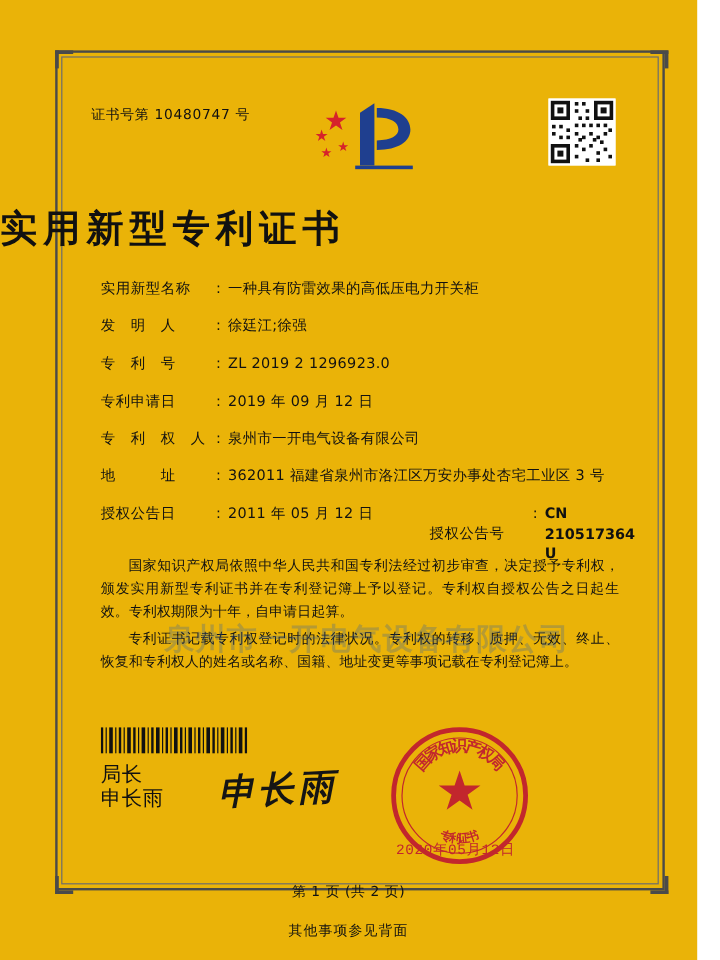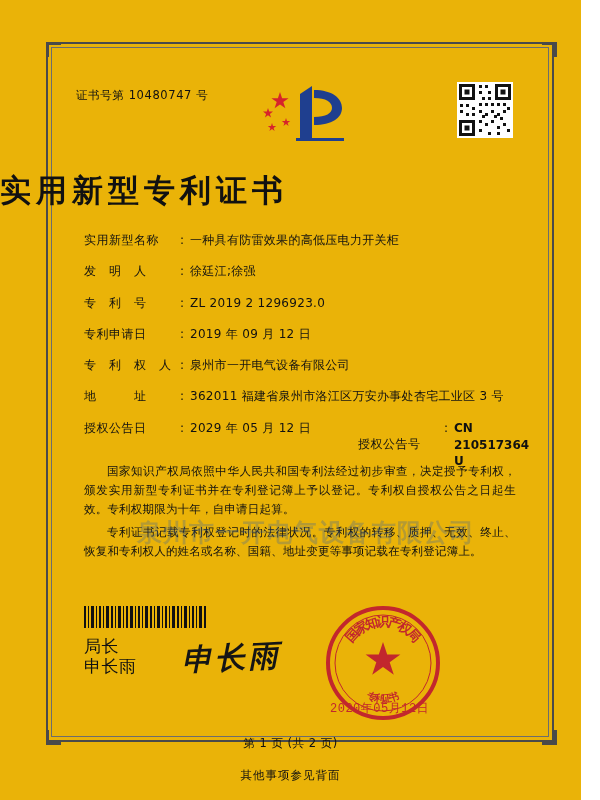--- a/index.html
+++ b/index.html
@@ -356,21 +356,21 @@
       <span class="field-value">泉州市一开电气设备有限公司</span>
     </div>
     <div class="field-row">
       <span class="field-label">地　　　址</span>
       <span class="field-colon">:</span>
       <span class="field-value">362011 福建省泉州市洛江区万安办事处杏宅工业区 3 号</span>
     </div>
     <div class="field-row dual">
       <span class="field-label">授权公告日</span>
       <span class="field-colon">:</span>
-      <span class="field-value">2029 年 05 月 12 日</span>
+      <span class="field-value">2011 年 05 月 12 日</span>
       <span class="field-label2">授权公告号</span>
       <span class="field-colon">:</span>
       <span class="field-value2">CN 210517364 U</span>
     </div>
   </div>
 
   <div class="body-text">
     <p>国家知识产权局依照中华人民共和国专利法经过初步审查，决定授予专利权，颁发实用新型专利证书并在专利登记簿上予以登记。专利权自授权公告之日起生效。专利权期限为十年，自申请日起算。</p>
     <p>专利证书记载专利权登记时的法律状况。专利权的转移、质押、无效、终止、恢复和专利权人的姓名或名称、国籍、地址变更等事项记载在专利登记簿上。</p>
   </div>

